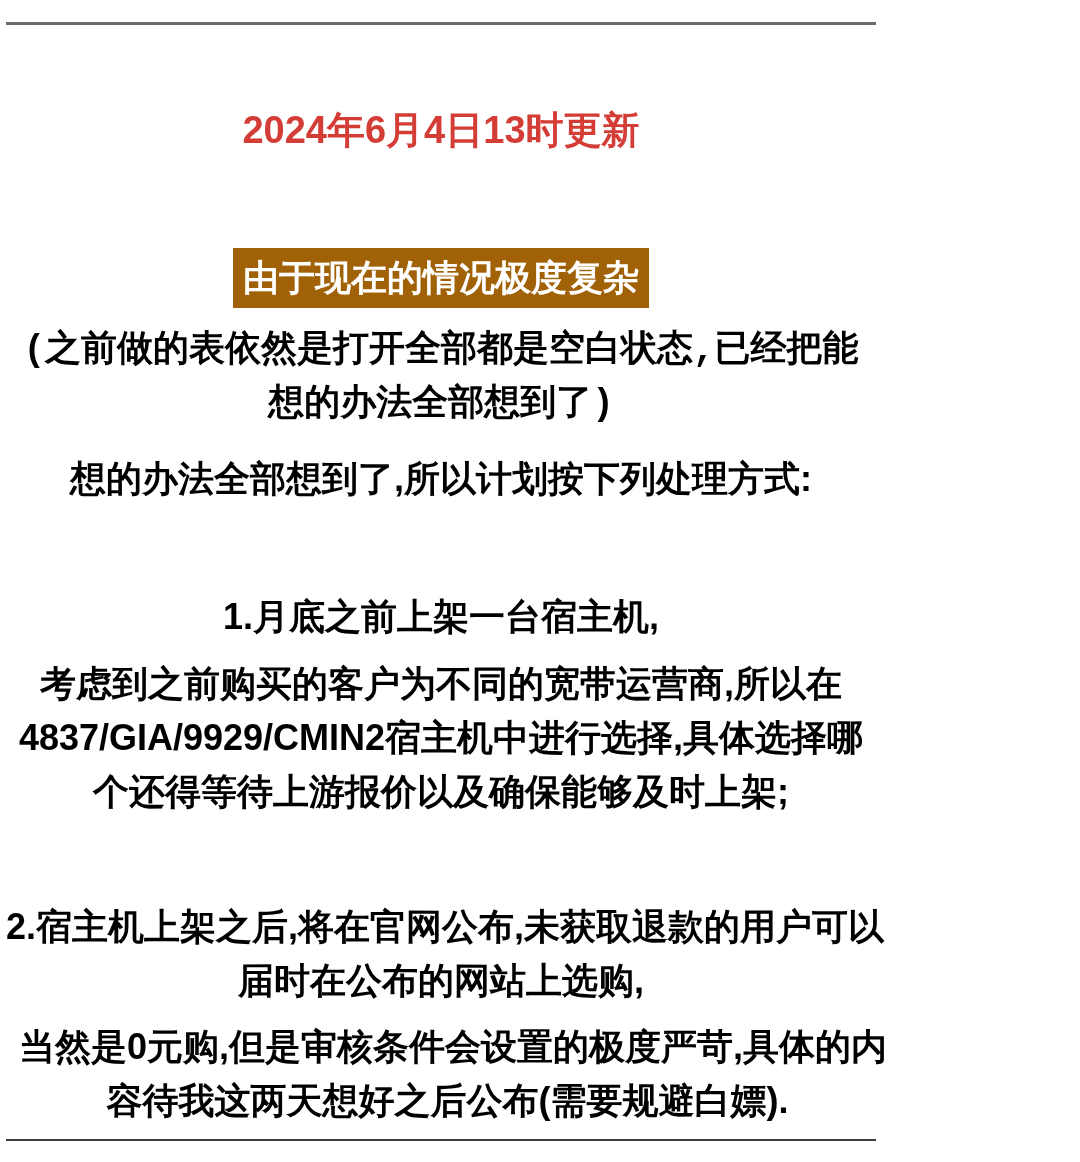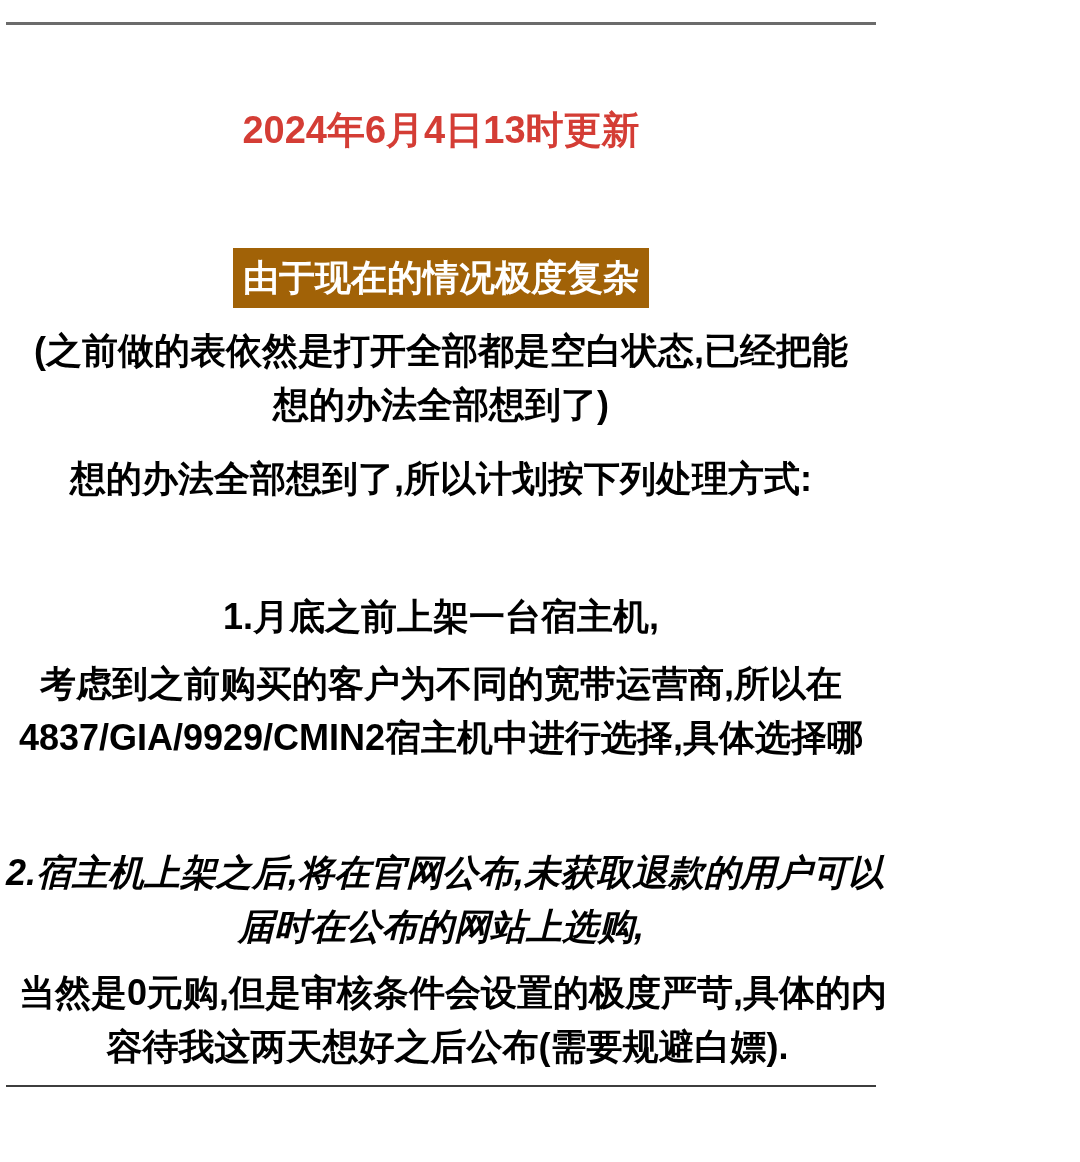--- a/index.html
+++ b/index.html
@@ -41,25 +41,25 @@
   }
   .highlight-row { margin-top: 91px; }
   .highlight-chip {
     display: inline-block;
     background: #a16207;
     color: #ffffff;
     padding: 3px 10px;
     white-space: nowrap;
   }
   .t-line { white-space: nowrap; }
-  .note { margin-top: 16px; }
+  .note { margin-top: 16px; font-family: Liberation Mono, monospace; }
   .plan { margin-top: 20px; }
   .item1-heading { margin-top: 84px; }
   .item1-body { margin-top: 13px; }
-  .item2-heading { margin-top: 81px; font-style: italic; }
+  .item2-heading { margin-top: 81px; }
   .item2-body { margin-top: 12px; margin-left: 13px; }
 </style>
 </head>
 <body>
 
 <div class="page">
   <div class="content">
 
     <hr class="rule-top">
 
@@ -74,20 +74,21 @@
       <div class="t-line">想的办法全部想到了)</div>
     </div>
 
     <div class="plan t-line">想的办法全部想到了,所以计划按下列处理方式:</div>
 
     <div class="item1-heading t-line">1.月底之前上架一台宿主机,</div>
 
     <div class="item1-body">
       <div class="t-line">考虑到之前购买的客户为不同的宽带运营商,所以在</div>
       <div class="t-line">4837/GIA/9929/CMIN2宿主机中进行选择,具体选择哪</div>
+      <div class="t-line">个还得等待上游报价以及确保能够及时上架;</div>
     </div>
 
     <div class="item2-heading">
       <div class="t-line">2.宿主机上架之后,将在官网公布,未获取退款的用户可以</div>
       <div class="t-line">届时在公布的网站上选购,</div>
     </div>
 
     <div class="item2-body">
       <div class="t-line">当然是0元购,但是审核条件会设置的极度严苛,具体的内</div>
       <div class="t-line">容待我这两天想好之后公布(需要规避白嫖).</div>

